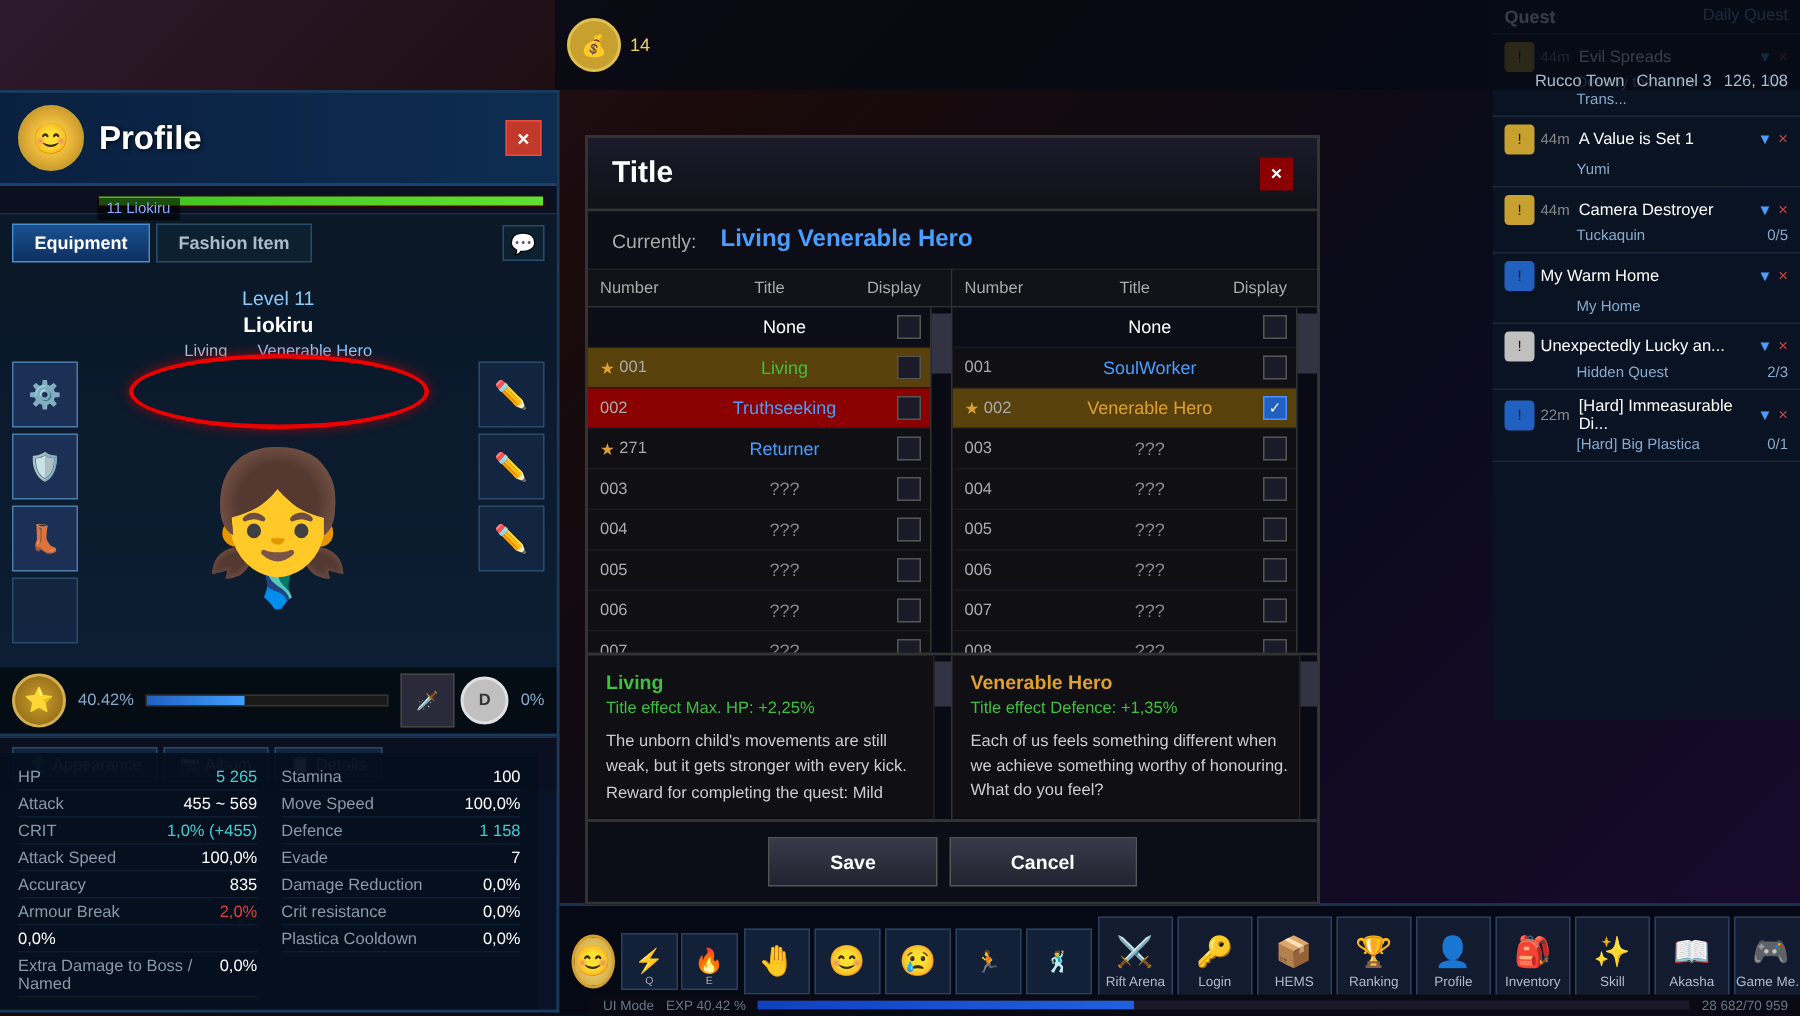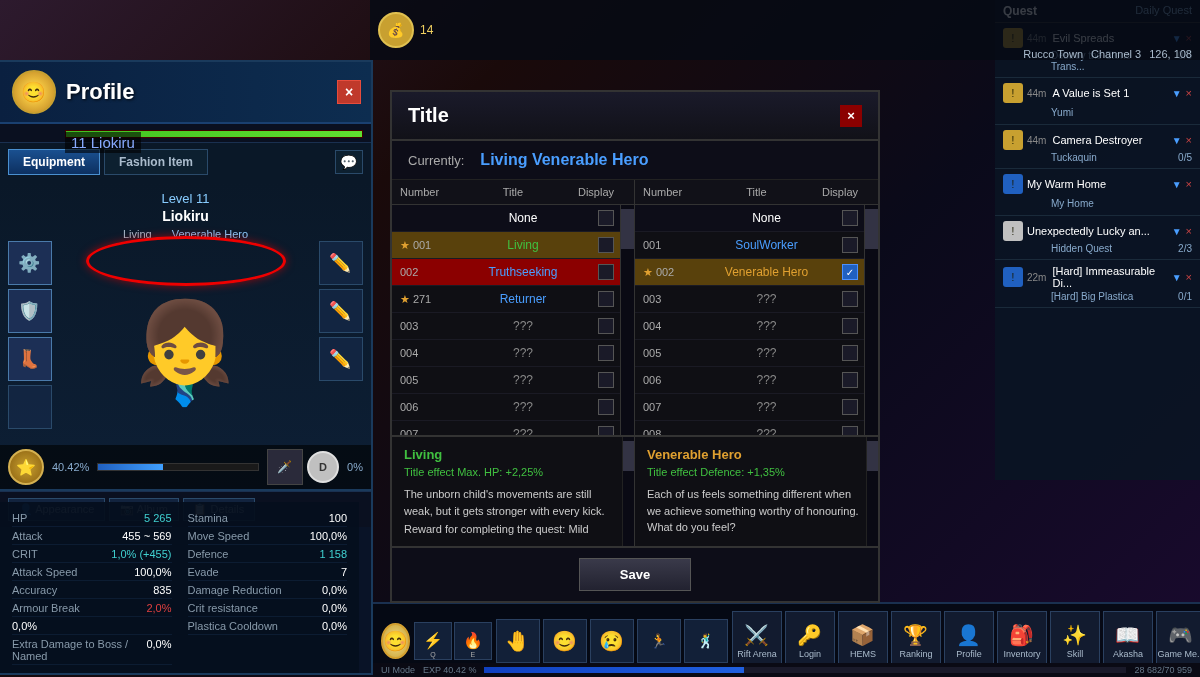--- a/index.html
+++ b/index.html
@@ -678,21 +678,21 @@
       text-align: right;
     }
 
     
     .level-badge {
       position: absolute;
       top: 8px;
       left: 65px;
       background: rgba(0,0,0,0.6);
       color: #88aaff;
-      font-size: 15px;
+      font-size: 10px;
       padding: 2px 6px;
     }
 
     
     .profile-bottom-btns {
       display: flex;
       gap: 4px;
       padding: 6px 8px;
       background: #0a1020;
       border-top: 1px solid #1a3050;
@@ -801,21 +801,21 @@
 
     .func-icon-label {
       font-size: 9px;
       color: #aabbcc;
     }
 
     
     .exp-bottom-bar {
       position: absolute;
       bottom: 0;
-      left: 373px;
+      left: 394px;
       right: 0;
       height: 14px;
       background: #0a0a14;
       display: flex;
       align-items: center;
       padding: 0 8px;
       gap: 8px;
     }
 
     .exp-bottom-fill {
@@ -1193,20 +1193,21 @@
       <div class="title-effect-right">Title effect Defence: +1,35%</div>
       <div class="title-desc-text">Each of us feels something different when we achieve something worthy of honouring. What do you feel?</div>
       <div class="title-desc-scrollbar">
         <div class="title-desc-scrollthumb"></div>
       </div>
     </div>
   </div>
 
   <div class="modal-buttons">
     <button class="modal-btn save">Save</button>
+    <button class="modal-btn cancel">Cancel</button>
   </div>
 </div>
 
 <div class="quests-panel">
   <div class="quests-header">
     <span class="quests-title">Quest</span>
     <span class="daily-quest-label">Daily Quest</span>
   </div>
 
   <div class="quest-item">

